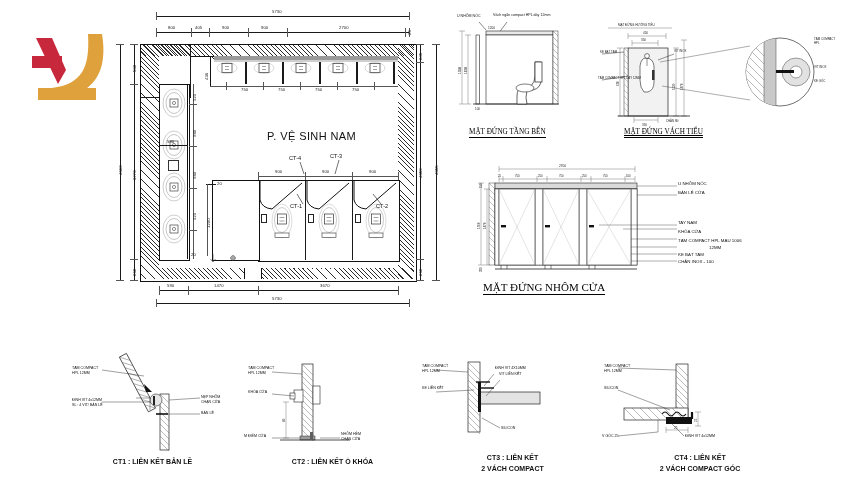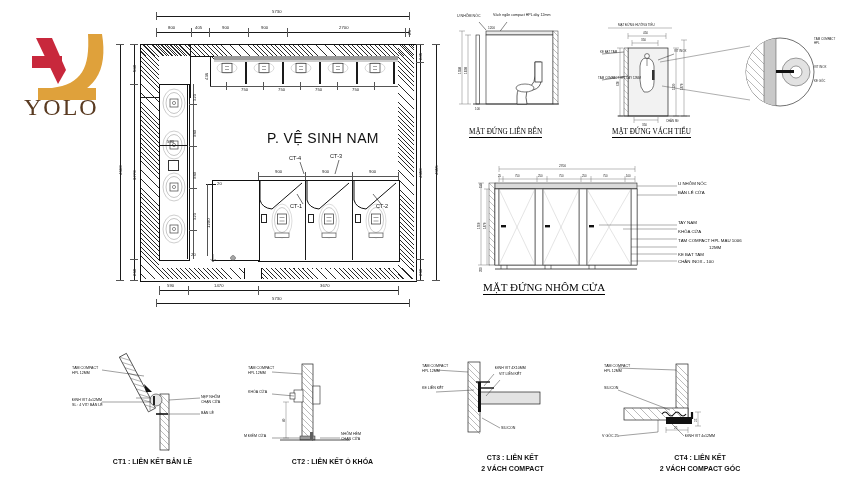--- a/index.html
+++ b/index.html
@@ -13,41 +13,39 @@
   .dimtxt{position:absolute;font-size:4.2px;color:#222;white-space:nowrap;
           font-family:"Liberation Sans",sans-serif;letter-spacing:.1px;}
   .dimtxt.rot{transform-origin:0 0;transform:rotate(-90deg);}
   .lbl{position:absolute;font-size:4.4px;color:#111;white-space:nowrap;}
   .ttl{position:absolute;font-family:"Liberation Serif",serif;font-size:11px;
        color:#000;white-space:nowrap;border-bottom:1px solid #000;padding-bottom:1px;}
   .ttl2{position:absolute;font-family:"Liberation Serif",serif;font-size:7.2px;
        color:#000;white-space:nowrap;border-bottom:1px solid #000;padding-bottom:.5px;}
   .ctttl{position:absolute;font-size:7px;font-weight:bold;color:#111;
          white-space:nowrap;text-align:center;}
-  .roomtxt{position:absolute;font-size:14px;color:#111;letter-spacing:.4px;padding-left:19px;}
+  .roomtxt{position:absolute;font-size:11px;color:#111;letter-spacing:.4px;padding-left:19px;}
   .cttag{position:absolute;font-size:5.6px;color:#111;white-space:nowrap;}
   .hatch45{background-image:repeating-linear-gradient(45deg,
       #2a2a2a 0 .6px, transparent .6px 3.2px);}
   .wallout{border:.8px solid #111;}
   .grey{background:#9a9a9a;}
   .lgrey{background:#cfcfcf;}
   svg{display:block;overflow:visible;}
 </style>
 </head>
 <body>
 
 <div class="abs" style="left:18px;top:22px;width:112px;height:100px;">
   <svg width="112" height="100" viewBox="0 0 112 100">
     <path d="M18 16 L34 16 L48 48 L40 62 Z" fill="#C8283C"></path>
     <path d="M14 34 L44 34 L44 46 L14 46 Z" fill="#C8283C"></path>
     <path d="M70 12 C72 46 64 62 34 66 L34 78 C78 74 90 48 84 12 Z" fill="#DFA13B"></path>
     <path d="M20 66 L78 66 L78 78 L20 78 Z" fill="#DFA13B"></path>
   </svg>
-  <div class="abs" style="left:6px;top:72px;font-family:'Liberation Serif',serif;font-size:24px;
-              letter-spacing:2px;color:#5a3b22;">YOLO</div>
 </div>
 
 <div class="abs" style="left:0;top:0;width:450px;height:340px;">
 
   <div class="ln hl" style="left:156px;top:16px;width:253px;"></div>
   <div class="ln vl thin" style="left:156px;top:12px;height:8px;"></div>
   <div class="ln vl thin" style="left:409px;top:12px;height:8px;"></div>
   <div class="dimtxt" style="left:272px;top:9px;">5730</div>
 
   <div class="ln hl" style="left:156px;top:32px;width:253px;"></div>
@@ -344,21 +342,21 @@
 
     <text x="33" y="11" font-size="3.2" fill="#222" font-family="Liberation Sans, sans-serif">1200</text>
 
     <path d="M13 17 L13 86 M10 17 L16 17 M10 86 L16 86" stroke="#555" stroke-width=".4" fill="none"></path>
     <path d="M7 13 L7 86 M4 13 L10 13 M4 86 L10 86" stroke="#555" stroke-width=".4" fill="none"></path>
     <text x="12" y="56" font-size="3.2" fill="#222" transform="rotate(-90 12 56)" font-family="Liberation Sans, sans-serif">1870</text>
     <text x="6" y="56" font-size="3.2" fill="#222" transform="rotate(-90 6 56)" font-family="Liberation Sans, sans-serif">1950</text>
     <text x="20" y="92" font-size="3" fill="#222" font-family="Liberation Sans, sans-serif">100</text>
   </svg>
 
-  <div class="ttl2" style="left:14px;top:128px;">MẶT ĐỨNG LIÊN BÊN</div>
+  <div class="ttl2" style="left:14px;top:128px;">MẶT ĐỨNG TẦNG BÊN</div>
 </div>
 
 <div class="abs" style="left:600px;top:0;width:254px;height:150px;">
   <svg class="abs" style="left:0;top:10px;width:254px;height:118px;">
 
     <path d="M8 18 L72 18" stroke="#555" stroke-width=".4"></path>
     <text x="18" y="16" font-size="3" fill="#222" font-family="Liberation Sans, sans-serif">MẶT ĐỨNG HƯỚNG TIỂU</text>
 
     <path d="M28 26 L66 26 M28 23 L28 29 M66 23 L66 29" stroke="#555" stroke-width=".4"></path>
     <text x="43" y="24" font-size="3" fill="#222" font-family="Liberation Sans, sans-serif">450</text>
@@ -409,21 +407,21 @@
       <circle cx="196" cy="62" r="14" fill="#e2e2e2" stroke="#444" stroke-width=".5"></circle>
       <circle cx="196" cy="62" r="6" fill="#fff" stroke="#444" stroke-width=".5"></circle>
       <rect x="176" y="60" width="18" height="3" fill="#111"></rect>
     </g>
     <text x="214" y="30" font-size="2.9" fill="#222" font-family="Liberation Sans, sans-serif">TẤM COMPACT</text>
     <text x="214" y="34" font-size="2.9" fill="#222" font-family="Liberation Sans, sans-serif">HPL</text>
     <text x="214" y="58" font-size="2.9" fill="#222" font-family="Liberation Sans, sans-serif">VÍT INOX</text>
     <text x="214" y="72" font-size="2.9" fill="#222" font-family="Liberation Sans, sans-serif">KE GÓC</text>
   </svg>
 
-  <div class="ttl2" style="left:12px;top:128px;">MẶT ĐỨNG VÁCH TIỂU</div>
+  <div class="ttl2" style="left:24px;top:128px;text-decoration:underline;">MẶT ĐỨNG VÁCH TIỂU</div>
 </div>
 
 <div class="abs" style="left:455px;top:155px;width:399px;height:150px;">
   <svg class="abs" style="left:0;top:0;width:399px;height:120px;">
 
     <path d="M44 14 L180 14 M44 11 L44 17 M180 11 L180 17" stroke="#555" stroke-width=".4"></path>
     <text x="104" y="12" font-size="3.2" fill="#222" font-family="Liberation Sans, sans-serif">2700</text>
 
     <path d="M44 24 L180 24" stroke="#555" stroke-width=".4"></path>
     <path d="M44 21 L44 27 M48 21 L48 27 M82 21 L82 27 M92 21 L92 27 M126 21 L126 27

